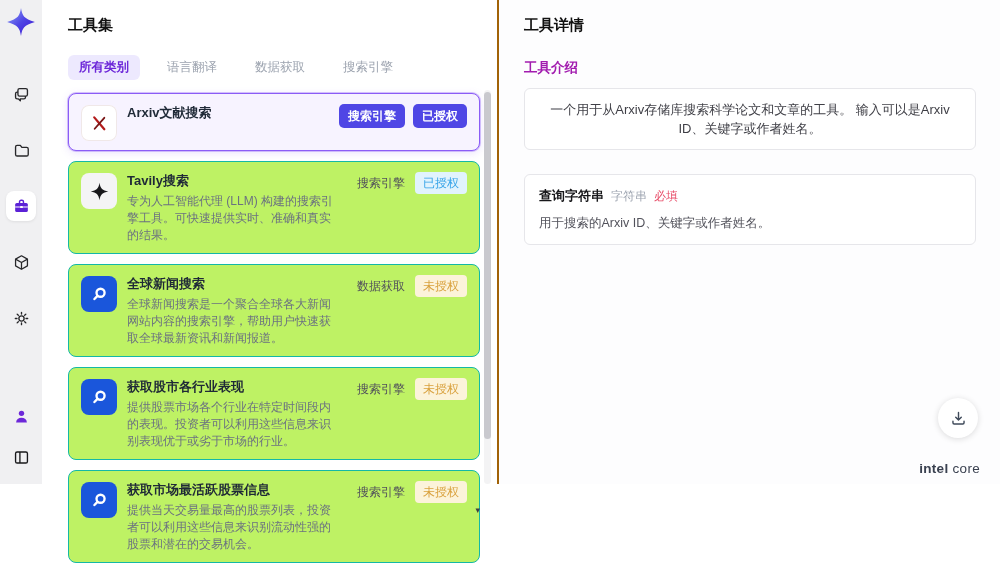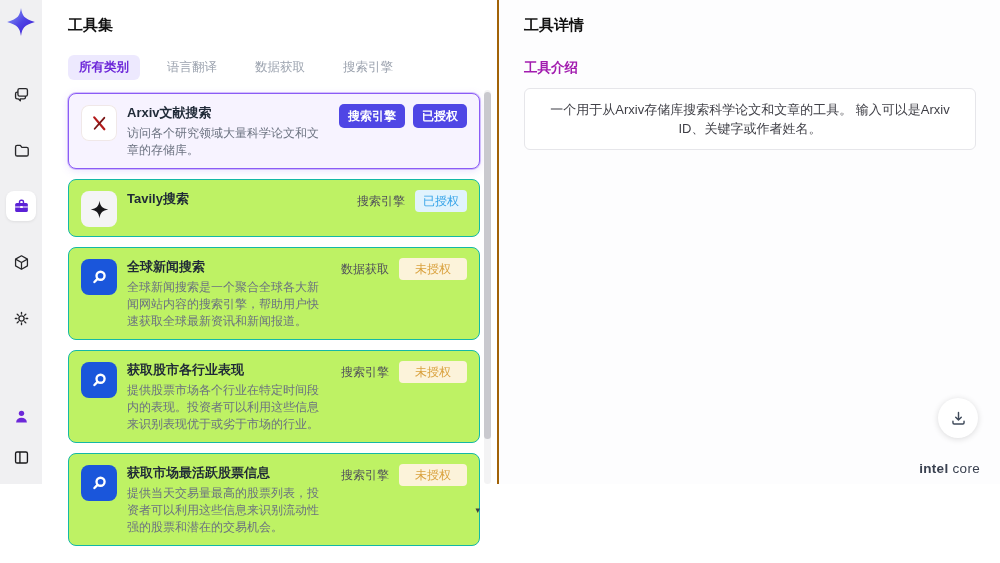--- a/index.html
+++ b/index.html
@@ -32,21 +32,21 @@
   .ti-gray  { background:#f4f4f5; }
   .ti-blue  { background:#1a56db; }
   .tool-body { flex:1; min-width:0; }
   .tool-title { font-size:13px; font-weight:bold; color:#1f2937; line-height:20px; }
   .tool-desc { font-size:12px; color:#6b7280; line-height:17px; margin-top:2px; }
   .tool-badges { display:flex; gap:8px; align-items:center; margin-left:6px; white-space:nowrap; padding-top:1px; }
   .badge { font-size:12px; border-radius:5px; line-height:1; }
   .badge-solid { background:#4f46e5; color:#fff; padding:6px 9px; font-weight:bold; }
   .cat-plain { color:#52525b; padding:5px 2px; }
   .auth-ok { background:#e1f3fd; color:#35a3e8; padding:5px 8px; border-radius:4px; }
-  .auth-no { background:#fcf3da; color:#d9a13e; padding:5px 16px; border-radius:4px; }
+  .auth-no { background:#fcf3da; color:#d9a13e; padding:5px 8px; border-radius:4px; }
 
   .scrollbar { position:absolute; right:6px; top:90px; bottom:0; width:7px; background:#f3f3f4; border-radius:4px; }
   .scroll-thumb { position:absolute; top:2px; left:0; width:7px; height:88%; background:#c9c9ce; border-radius:4px; cursor:pointer; }
   .scroll-down-hint { position:absolute; right:17px; top:505px; font-size:9px; color:#3f3f46; }
 
   
   .detail { flex:1; border-left:2px solid #a16207; background:#fdfdfe; padding:16px 24px 0 25px; position:relative; }
   .detail-title { font-size:15px; font-weight:bold; color:#111; margin-bottom:24px; }
   .section-h { font-size:13.5px; font-weight:bold; color:#a21caf; margin-bottom:11px; }
   .info-box { background:#fff; border:1px solid #e6e6ea; border-radius:6px; padding:11px 14px; font-size:13px; color:#3f3f46; line-height:19px; margin-bottom:24px;text-align:center; }
@@ -143,36 +143,36 @@
 
       <div class="card selected">
         <div class="tool-icon ti-white">
           <svg viewBox="0 0 24 24" fill="none" stroke-linecap="round">
             <path d="M6 5 L17.5 18.5" stroke="#b31b1b" stroke-width="2.6"></path>
             <path d="M17.5 5.5 L6.5 18" stroke="#7a1616" stroke-width="2.1"></path>
           </svg>
         </div>
         <div class="tool-body">
           <div class="tool-title">Arxiv文献搜索</div>
-          <div class="tool-desc">访问各个研究领域大量科学论文和文章的存储库。</div>
         </div>
         <div class="tool-badges">
           <span class="badge badge-solid">搜索引擎</span>
           <span class="badge badge-solid">已授权</span>
         </div>
       </div>
 
       <div class="card">
         <div class="tool-icon ti-gray">
           <svg viewBox="0 0 24 24">
               <path d="M12 2 C13 8.5 15.5 11 22 12 C15.5 13 13 15.5 12 22 C11 15.5 8.5 13 2 12 C8.5 11 11 8.5 12 2 Z" fill="#18181b"></path>
             </svg>
         </div>
         <div class="tool-body">
           <div class="tool-title">Tavily搜索</div>
+          <div class="tool-desc">专为人工智能代理 (LLM) 构建的搜索引擎工具。可快速提供实时、准确和真实的结果。</div>
         </div>
         <div class="tool-badges">
           <span class="badge cat-plain">搜索引擎</span>
           <span class="badge auth-ok">已授权</span>
         </div>
       </div>
 
       <div class="card">
         <div class="tool-icon ti-blue">
           <svg viewBox="0 0 24 24" fill="none" stroke="#fff" stroke-width="2.7" stroke-linecap="round">
@@ -231,20 +231,28 @@
       <div class="scroll-thumb"></div>
     </div>
   </div>
 
   <div class="detail">
     <div class="detail-title">工具详情</div>
 
     <div class="section-h">工具介绍</div>
     <div class="info-box">一个用于从Arxiv存储库搜索科学论文和文章的工具。 输入可以是Arxiv ID、关键字或作者姓名。</div>
 
+    <div class="param-box">
+      <div class="param-head">
+        <span class="param-name">查询字符串</span>
+        <span class="param-type">字符串</span>
+        <span class="param-required">必填</span>
+      </div>
+      <div class="param-desc">用于搜索的Arxiv ID、关键字或作者姓名。</div>
+    </div>
 
     <div class="fab">
       <svg viewBox="0 0 24 24" fill="none" stroke="#3f4a5a" stroke-width="1.8" stroke-linecap="round" stroke-linejoin="round">
         <path d="M12 4.5 V13.5 M8.5 10.5 L12 14 L15.5 10.5"></path>
         <path d="M5 15.5 V17.5 a1.5 1.5 0 0 0 1.5 1.5 h11 a1.5 1.5 0 0 0 1.5 -1.5 V15.5"></path>
       </svg>
     </div>
     <div class="brand">
       <span class="b1">intel</span>
       <span class="b2">core</span>

